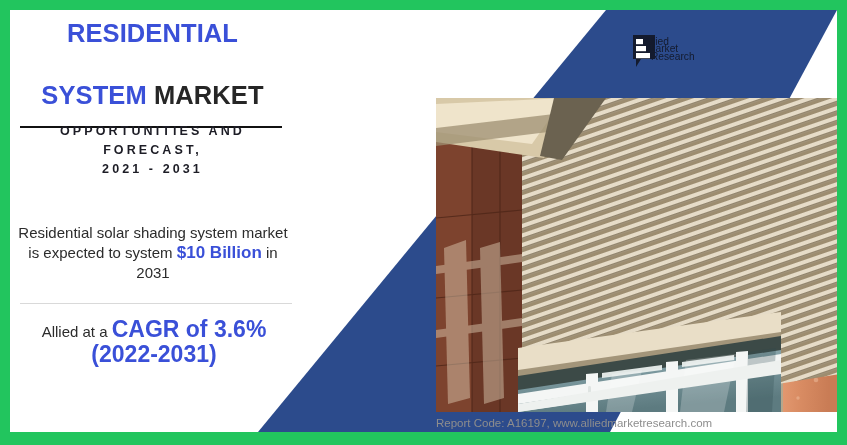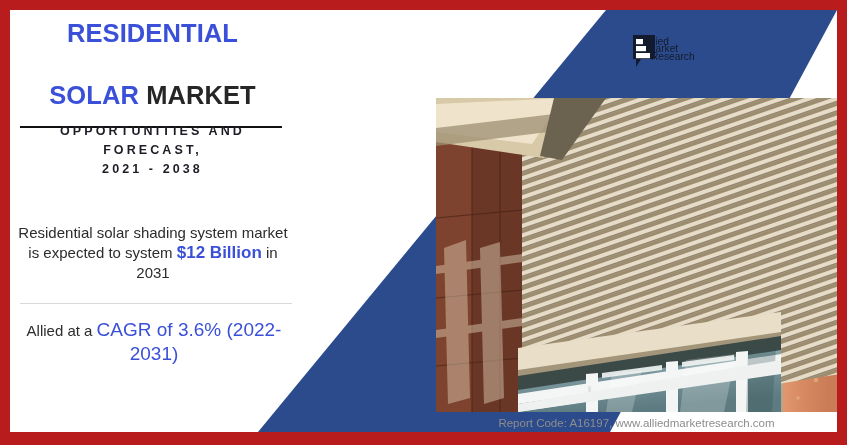--- a/index.html
+++ b/index.html
@@ -12,21 +12,21 @@
     background: #f0f0f0;
     font-family: "Liberation Sans", sans-serif;
     overflow: hidden;
   }
 
   #infographic {
     position: absolute;
     left: 0; top: 0;
     width: 847px;
     height: 445px;
-    background: #b91c1c;
+    background: #22c55e;
   }
 
   .card {
     position: absolute;
     left: 10px;
     top: 10px;
     width: 827px;
     height: 422px;
     background: #ffffff;
     overflow: hidden;
@@ -118,22 +118,22 @@
     left: 8px;
     top: 308px;
     width: 272px;
     text-align: center;
     font-size: 15px;
     line-height: 23px;
     color: #2c2c2c;
   }
   .stat-cagr b {
     color: #3a50d8;
-    font-size: 19px;
-    font-weight: normal;
+    font-size: 23px;
+    font-weight: bold;
   }
 
   
   .logo {
     position: absolute;
     left: 619px;
     top: 22px;
     width: 80px;
     height: 46px;
     text-decoration: underline;
@@ -151,55 +151,55 @@
   }
   .photo svg { display: block; }
 
   
   .footer {
     position: absolute;
     left: 426px;
     top: 404px;
     width: 401px;
     height: 18px;
-    text-align: center;
+    text-align: left;
     font-size: 11.5px;
     line-height: 18px;
     color: #8d8d8d;
   }
 </style>
 </head>
 <body>
 
 <div id="infographic">
   <div class="card">
 
     <svg class="blue-band" viewBox="0 0 827 422" width="827" height="422" preserveAspectRatio="none">
       <polygon points="596,0 827,0 600,422 248,422" fill="#2c4b8c"></polygon>
     </svg>
 
     <div class="left-col">
 
       <div class="headline">
         <span>RESIDENTIAL</span><br>
         <br>
-        <span>SOLAR</span>
+        <span>SYSTEM</span>
         <span class="market">MARKET</span>
       </div>
 
       <div class="rule-dark"></div>
 
       <div class="subtitle">
         <span>OPPORTUNITIES AND</span><br>
         <span>FORECAST,</span><br>
-        <span>2021 - 2038</span>
+        <span>2021 - 2031</span>
       </div>
 
       <div class="stat-reach">
-        <span>Residential solar shading system market is expected to system </span><b>$12 Billion</b><span> in 2031</span>
+        <span>Residential solar shading system market is expected to system </span><b>$10 Billion</b><span> in 2031</span>
       </div>
 
       <div class="rule-light"></div>
 
       <div class="stat-cagr">
         <span>Allied at a </span><b>CAGR of 3.6% (2022-2031)</b>
       </div>
 
     </div>
 

